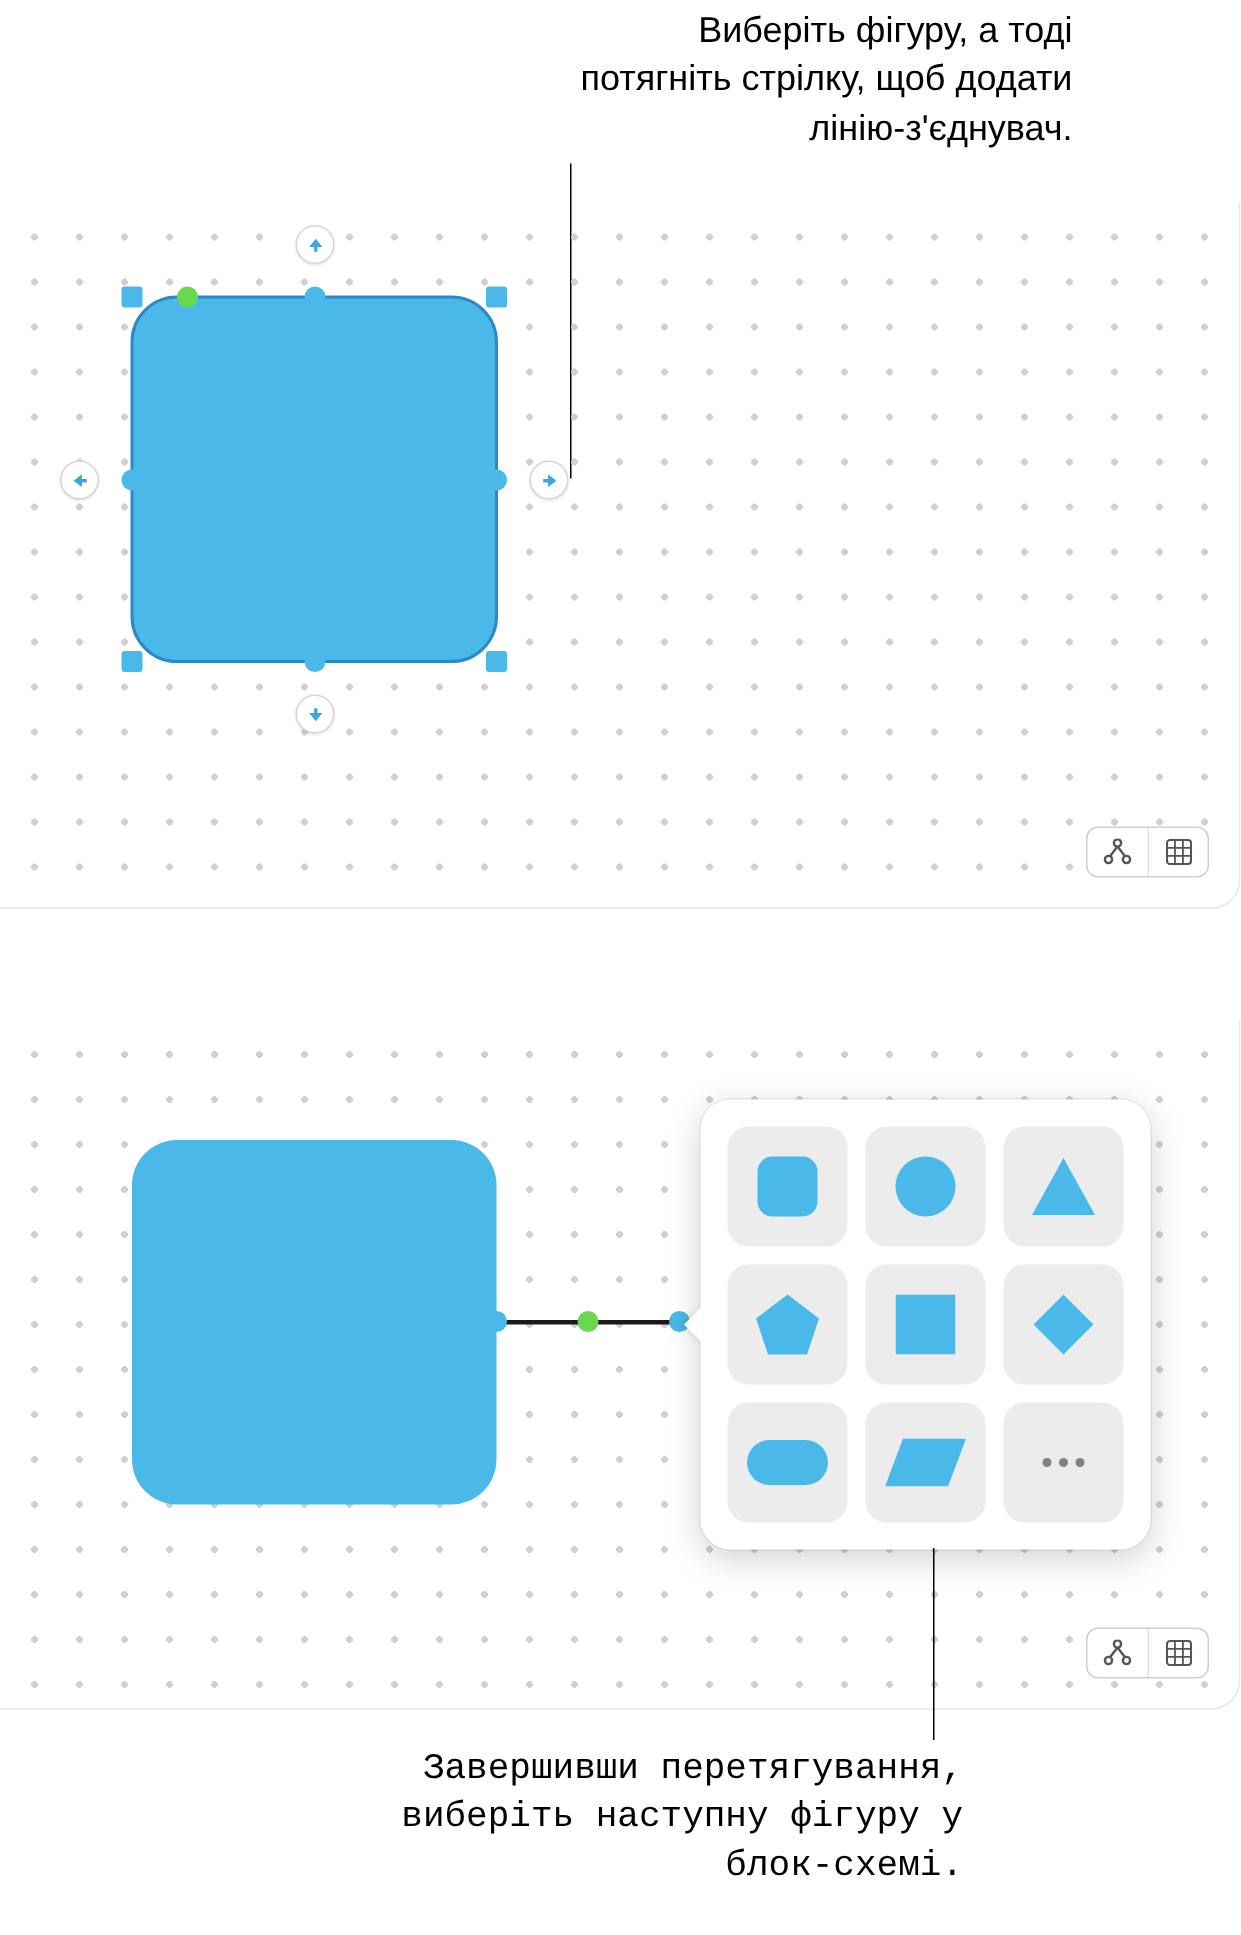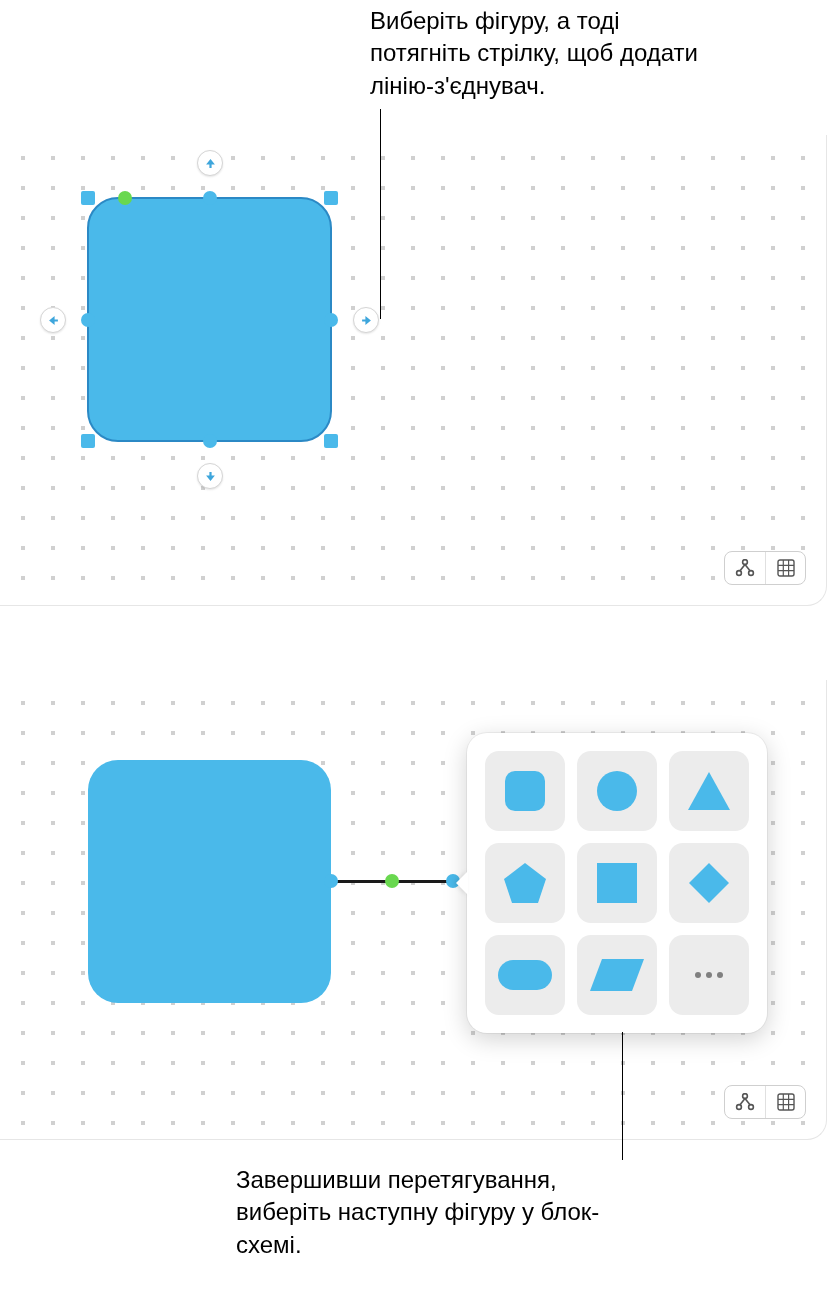--- a/index.html
+++ b/index.html
@@ -9,20 +9,21 @@
       font-family: -apple-system, "Helvetica Neue", Arial, sans-serif;
       background: #fff;
       position: relative;
       overflow: hidden;
     }
     .callout {
       position: absolute;
       font-size: 24px;
       line-height: 1.35;
       color: #000;
+      text-align: right;
     }
     .callout-line {
       position: absolute;
       background: #000;
     }
     .canvas {
       position: absolute;
       left: 0;
       right: 0;
       background:
@@ -275,13 +276,13 @@
         <line x1="1" y1="6.3" x2="17" y2="6.3" stroke="#555" stroke-width="1.2"></line>
         <line x1="1" y1="11.6" x2="17" y2="11.6" stroke="#555" stroke-width="1.2"></line>
         <line x1="6.3" y1="1" x2="6.3" y2="17" stroke="#555" stroke-width="1.2"></line>
         <line x1="11.6" y1="1" x2="11.6" y2="17" stroke="#555" stroke-width="1.2"></line>
       </svg>
     </div>
   </div>
 </div>
 
 <div class="callout-line" style="left:622px; top:1032px; width:1px; height:128px;"></div>
-<div class="callout" style="left:236px; top:1164px; width:385px;">Завершивши перетягування, виберіть наступну фігуру у блок-схемі.</div>
+<div class="callout" style="left:257px; top:1164px; width:385px;font-family:Liberation Mono, monospace;">Завершивши перетягування, виберіть наступну фігуру у блок-схемі.</div>
 
 </body></html>

